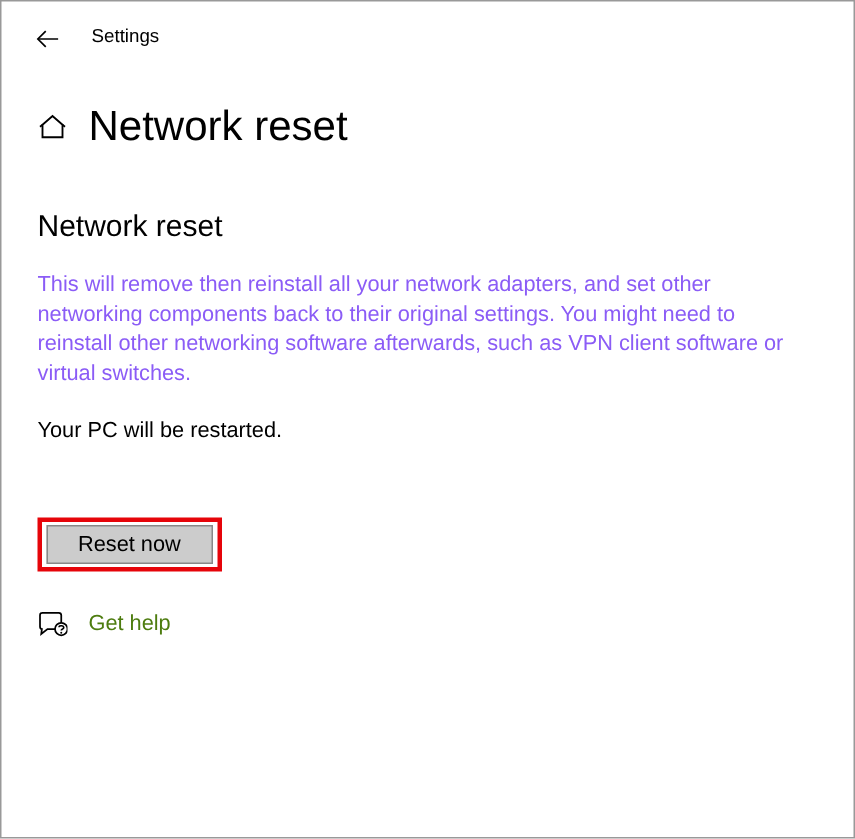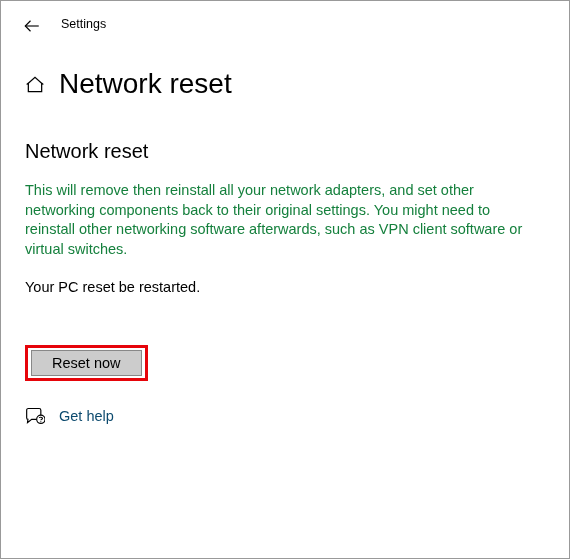--- a/index.html
+++ b/index.html
@@ -53,21 +53,21 @@
       padding: 34px 28px 0 24px;
     }
     .section-title {
       font-size: 20px;
       font-weight: 400;
       margin-bottom: 18px;
     }
     .desc {
       font-size: 14.5px;
       line-height: 1.35;
-      color: #15803d;
+      color: #8b5cf6;
       max-width: 500px;
       margin-bottom: 20px;
     }
     .note {
       font-size: 14.5px;
       margin-bottom: 26px;
     }
     .reset-btn-wrapper {
       display: inline-block;
       border: 3px solid #e6040a;
@@ -88,21 +88,21 @@
       display: flex;
       align-items: center;
       gap: 14px;
       padding-top: 2px;
     }
     .help-icon {
       width: 20px;
       height: 18px;
     }
     .help-link {
-      color: #0c4a6e;
+      color: #4d7c0f;
       font-size: 14.5px;
       cursor: pointer;
     }
   </style>
 </head>
 <body>
 
 <div class="topbar">
   <span class="back-arrow">
     <svg viewBox="0 0 24 24" width="18" height="18" fill="none" stroke="#000" stroke-width="1.5">
@@ -119,21 +119,21 @@
       <path d="M4 11 L12 4 L20 11 L20 21 L4 21 Z"></path>
       <path d="M4 11 L2 12.5 M20 11 L22 12.5"></path>
     </svg>
   </span>
   <span class="page-title">Network reset</span>
 </div>
 
 <div class="content">
   <div class="section-title">Network reset</div>
   <div class="desc">This will remove then reinstall all your network adapters, and set other networking components back to their original settings. You might need to reinstall other networking software afterwards, such as VPN client software or virtual switches.</div>
-  <div class="note">Your PC reset be restarted.</div>
+  <div class="note">Your PC will be restarted.</div>
 
   <div class="reset-btn-wrapper">
     <button class="reset-btn">Reset now</button>
   </div>
 
   <div class="help-row">
     <span class="help-icon">
       <svg viewBox="0 0 24 20" width="20" height="18" fill="none" stroke="#000" stroke-width="1.4">
         <path d="M2 3 C2 1.5 3 1 4 1 L17 1 C18.5 1 19 2 19 3 L19 12 C19 13.5 18 14 17 14 L8 14 L3 18 L3.5 14 C2.5 14 2 13 2 12 Z" fill="#fff"></path>
         <circle cx="19" cy="14" r="5" fill="#fff"></circle>

